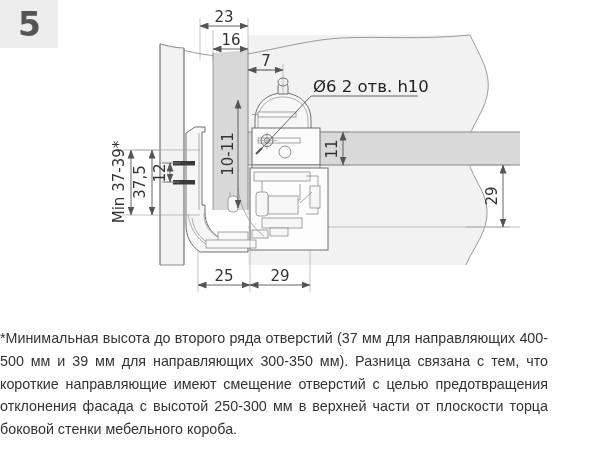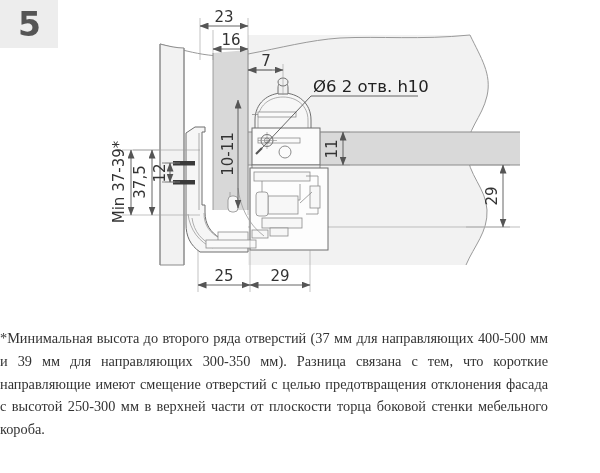--- a/index.html
+++ b/index.html
@@ -48,21 +48,21 @@
   #drawing-svg {
     display: block;
   }
 
   
   #footnote {
     position: absolute;
     left: 0;
     top: 327px;
     width: 548px;
-    font-family: Liberation Serif, serif;
+    font-family: Liberation Sans, sans-serif;
     font-size: 14.3px;
     line-height: 22.8px;
     color: #333333;
     text-align: justify;
     text-align-last: left;
   }
   #footnote p {
     margin: 0;
     white-space: pre-wrap;
   }

